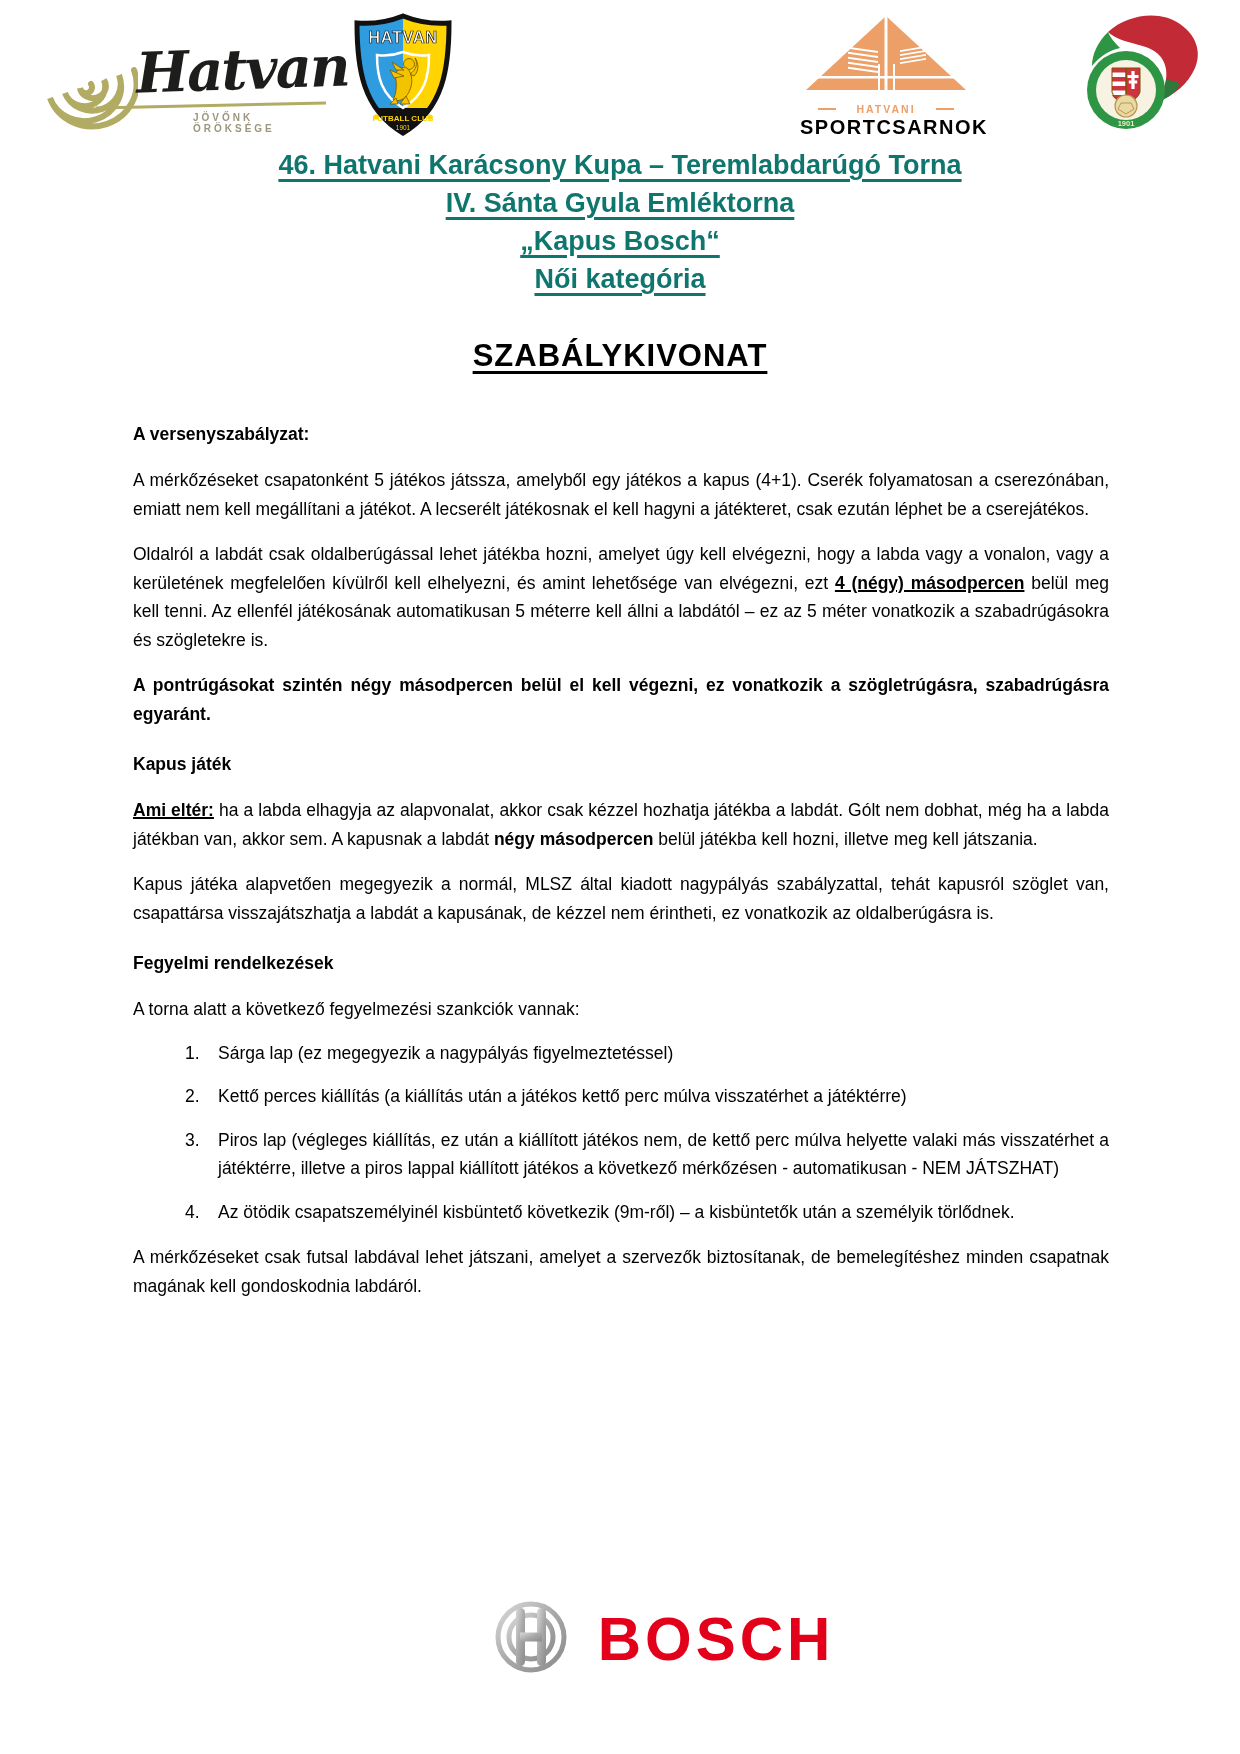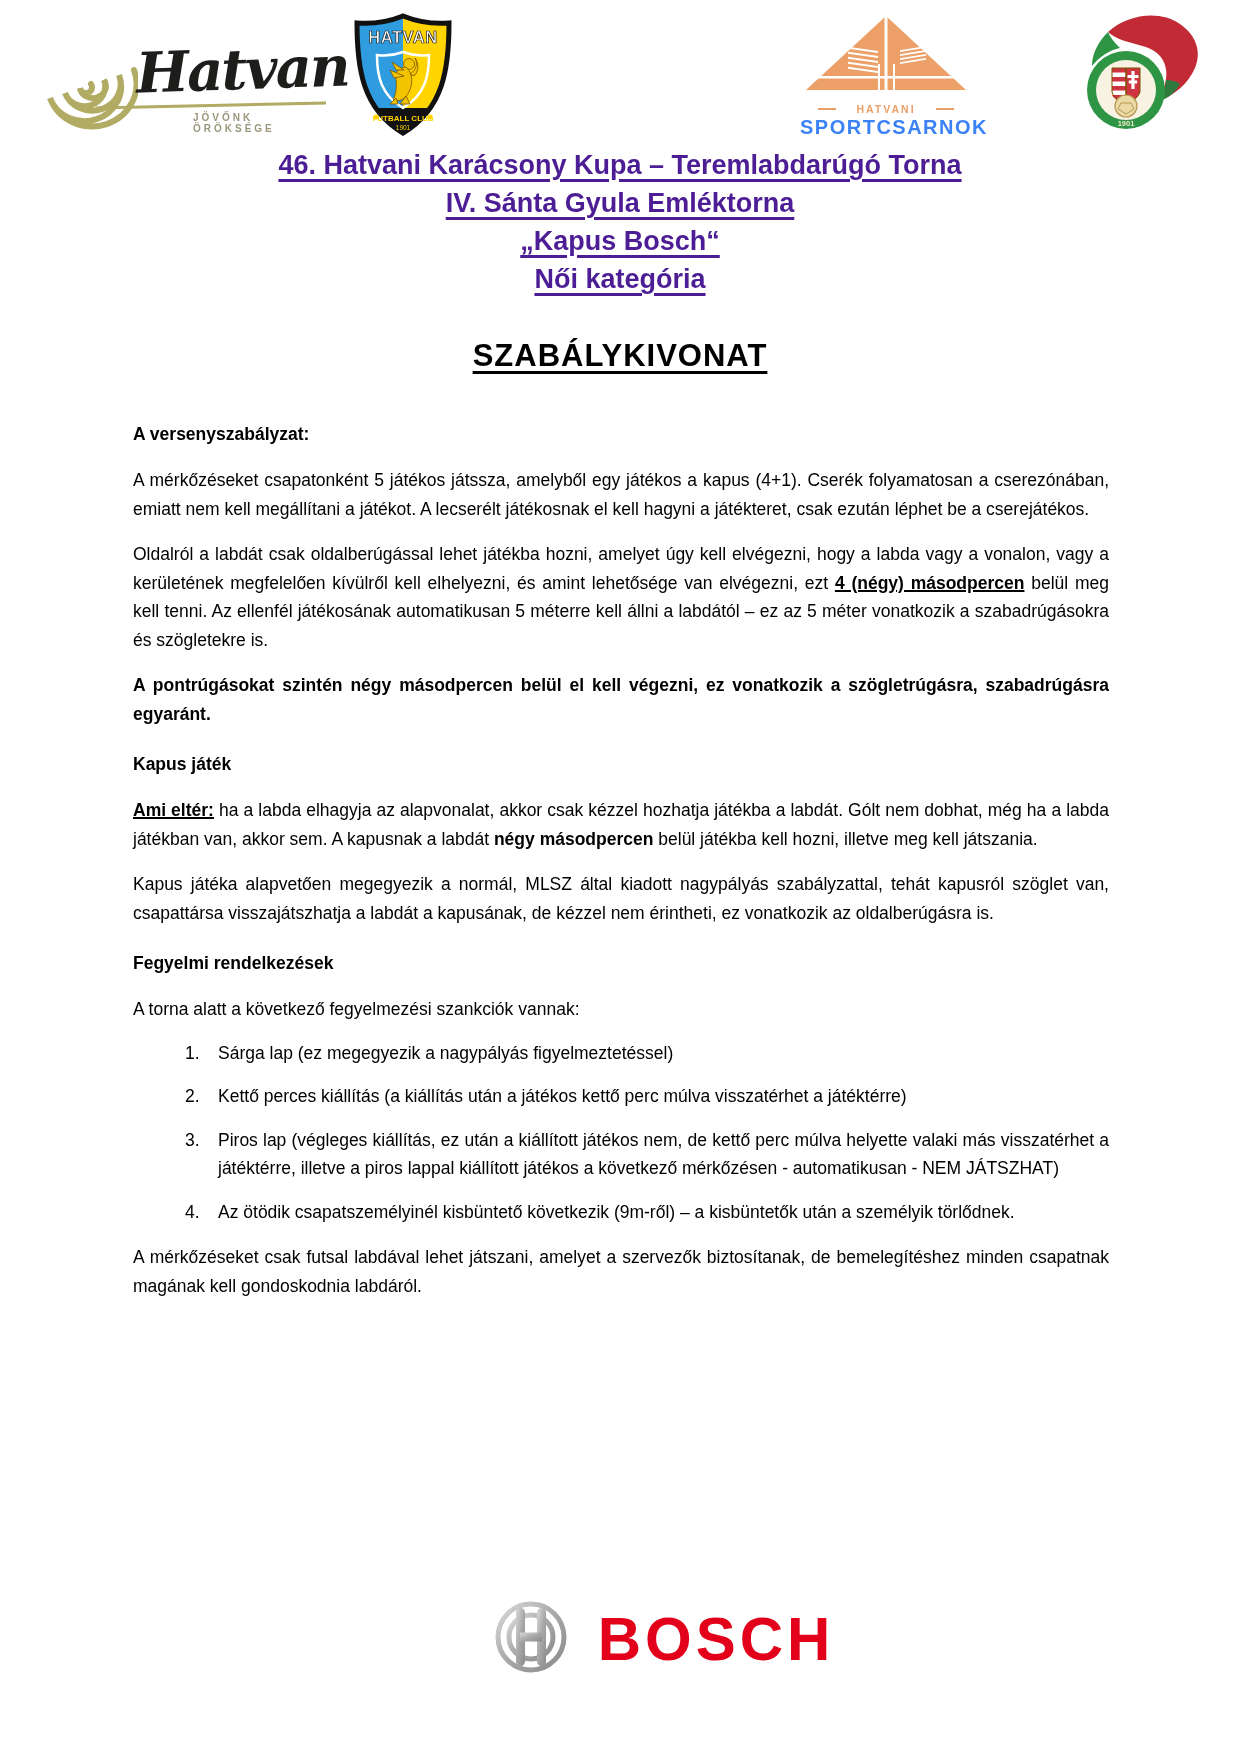--- a/index.html
+++ b/index.html
@@ -23,27 +23,27 @@
   .city-sub{
     position:absolute;left:142px;top:90px;font-size:10px;letter-spacing:3px;
     color:#9b977c;font-weight:bold;margin-left:13px;
   }
 
   .logo-fc{position:absolute;left:352px;top:12px;width:102px;height:126px;}
   .logo-sport{position:absolute;left:800px;top:14px;width:172px;height:128px;text-align:center;}
   .sport-top{display:flex;align-items:center;justify-content:center;gap:20px;margin-top:3px;
     color:#ec9f67;font-size:10.5px;font-weight:bold;letter-spacing:2px;}
   .sport-top .dash-line{width:18px;height:2px;background:#ec9f67;}
-  .sport-name{color:#3b82f6;font-size:20px;font-weight:bold;letter-spacing:1.5px;margin-top:1px;}
+  .sport-name{color:#000000;font-size:20px;font-weight:bold;letter-spacing:1.5px;margin-top:1px;}
   .logo-mlsz{position:absolute;left:1078px;top:8px;width:124px;height:130px;}
 
   
   .titles{position:absolute;top:146px;left:0;width:1240px;text-align:center;}
   .title-line{
-    font-size:27px;font-weight:bold;line-height:38px;color:#4c1d95;
+    font-size:27px;font-weight:bold;line-height:38px;color:#0f766e;
     text-decoration:underline;text-decoration-thickness:3px;text-underline-offset:5px;
   }
   .subtitle{
     position:absolute;top:338px;left:0;width:1240px;text-align:center;
     font-size:31px;font-weight:bold;letter-spacing:1px;color:#000;
     text-decoration:underline;text-decoration-thickness:3px;text-underline-offset:5px;
   }
 
   
   .doc-body{

